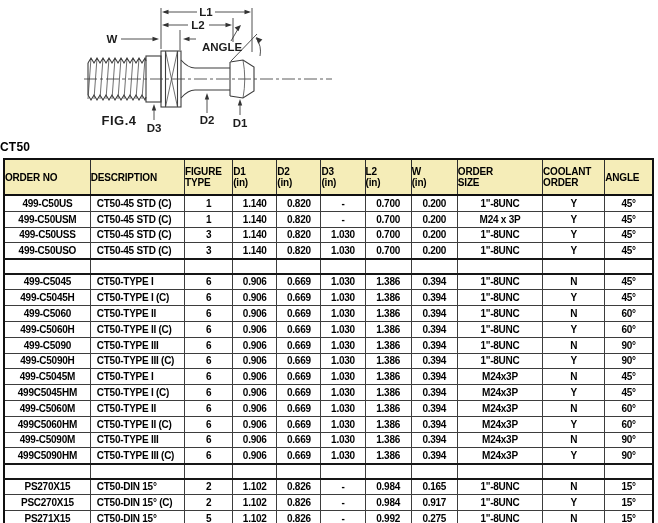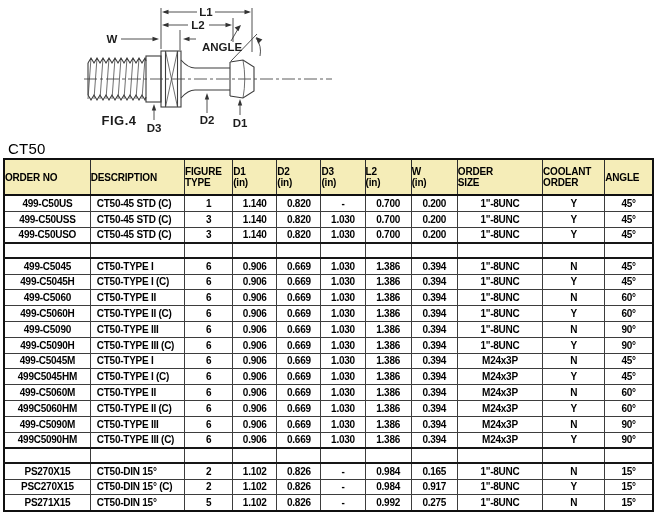--- a/index.html
+++ b/index.html
@@ -1,19 +1,19 @@
 <!DOCTYPE html>
 <html><head>
 <meta charset="utf-8">
 <style>
   html,body{margin:0;padding:0;background:#fff;}
   .page{position:relative;width:658px;height:523px;background:#ffffff;overflow:hidden;
         font-family:"Liberation Sans", sans-serif;color:#000;}
   .fig-area{position:absolute;left:0;top:0;width:522px;height:140px;}
-  .section-title{position:absolute;left:8px;top:140px;font-size:15px;font-weight:normal;
+  .section-title{position:absolute;left:0;top:140px;font-size:12px;font-weight:bold;
         letter-spacing:0.2px;}
   table.spec{position:absolute;left:3px;top:158px;width:651px;border-collapse:collapse;
         table-layout:fixed;border:2px solid #101010;}
   table.spec th{background:var(--hdr-bg,#f5edb8);border:1px solid #2e2e2e;font-size:10px;
         font-weight:bold;letter-spacing:-0.2px;text-align:left;vertical-align:middle;
         padding:1px 0;height:32px;}
   table.spec thead tr{border-bottom:2px solid #101010;}
   table.spec th span{display:block;line-height:11px;}
   table.spec td{border:1px solid #3d3d3d;font-size:10px;font-weight:bold;letter-spacing:-0.25px;
         text-align:center;vertical-align:middle;height:14.8px;padding:0 2px;white-space:nowrap;
@@ -213,20 +213,33 @@
           <td>1.140</td>
           <td>0.820</td>
           <td>-</td>
           <td>0.700</td>
           <td>0.200</td>
           <td>1"-8UNC</td>
           <td>Y</td>
           <td>45°</td>
         </tr>
         <tr>
+          <td>499-C50USM</td>
+          <td class="al">CT50-45 STD (C)</td>
+          <td>1</td>
+          <td>1.140</td>
+          <td>0.820</td>
+          <td>-</td>
+          <td>0.700</td>
+          <td>0.200</td>
+          <td>M24 x 3P</td>
+          <td>Y</td>
+          <td>45°</td>
+        </tr>
+        <tr>
           <td>499-C50USS</td>
           <td class="al">CT50-45 STD (C)</td>
           <td>3</td>
           <td>1.140</td>
           <td>0.820</td>
           <td>1.030</td>
           <td>0.700</td>
           <td>0.200</td>
           <td>1"-8UNC</td>
           <td>Y</td>

